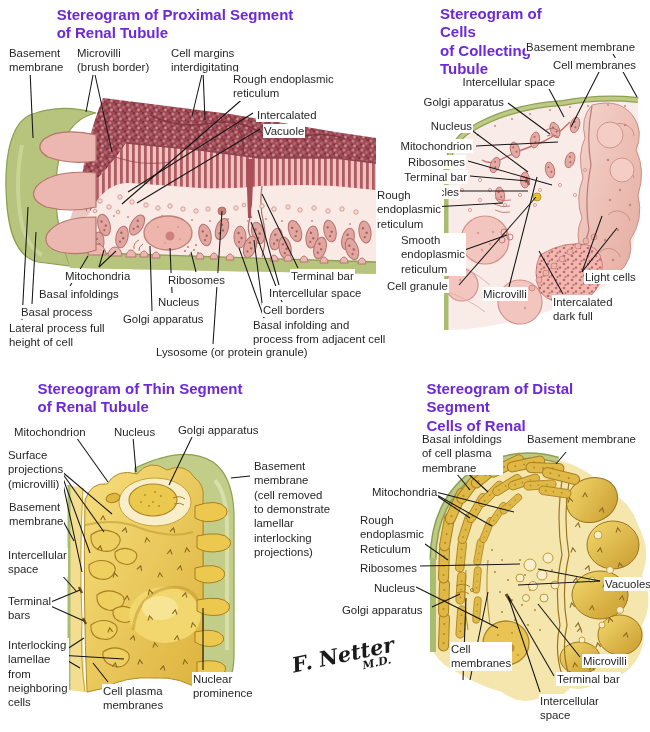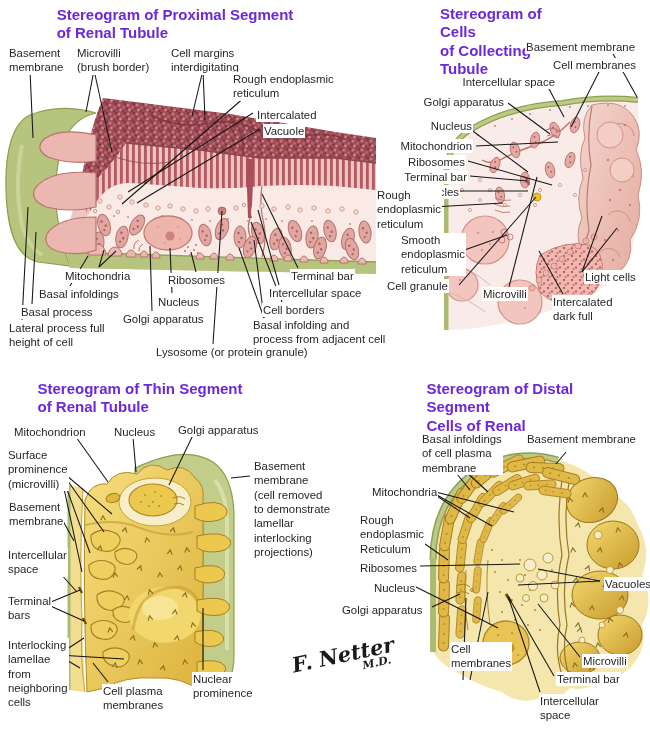--- a/index.html
+++ b/index.html
@@ -719,21 +719,21 @@
 <div class="lbl" style="left:386px;top:279px">Cell granule</div>
 <div class="lbl" style="left:482px;top:287px">Microvilli</div>
 <div class="lbl" style="left:584px;top:270px">Light cells</div>
 <div class="lbl" style="left:552px;top:295px">Intercalated
 dark full</div>
 
 <div class="lbl" style="left:13px;top:425px">Mitochondrion</div>
 <div class="lbl" style="left:113px;top:425px">Nucleus</div>
 <div class="lbl" style="left:177px;top:423px">Golgi apparatus</div>
 <div class="lbl" style="left:7px;top:448px">Surface
-prominence
+projections
 (microvilli)</div>
 <div class="lbl" style="left:8px;top:500px">Basement
 membrane</div>
 <div class="lbl" style="left:7px;top:548px">Intercellular
 space</div>
 <div class="lbl" style="left:7px;top:594px">Terminal
 bars</div>
 <div class="lbl" style="left:7px;top:638px">Interlocking
 lamellae
 from

